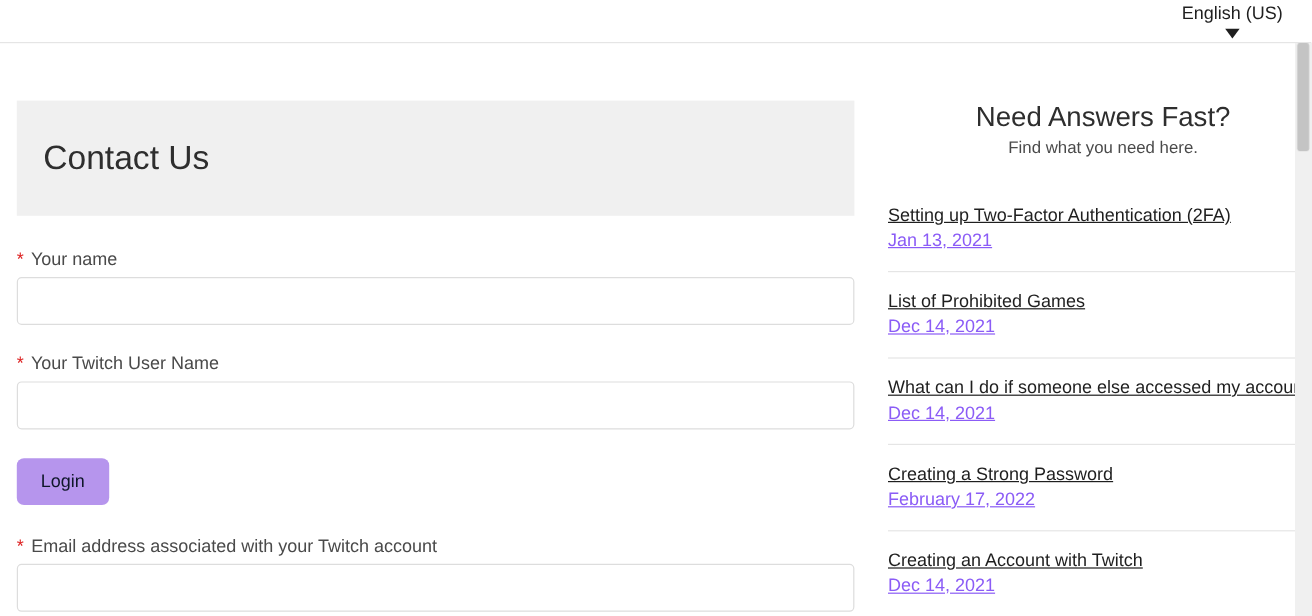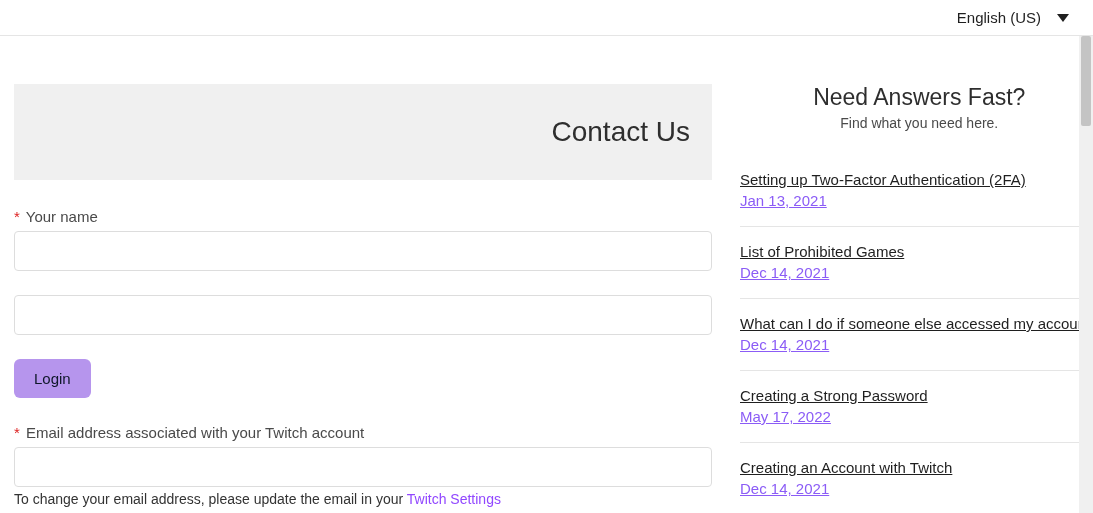--- a/index.html
+++ b/index.html
@@ -22,22 +22,23 @@
       display: flex;
       justify-content: flex-end;
       align-items: center;
       padding-right: 24px;
     }
     .lang-selector {
       font-size: 15px;
       color: #1f1f1f;
       display: flex;
       align-items: center;
-      gap: 16px;
+      gap: 4px;
       cursor: pointer;
+      flex-direction: column;
     }
     .lang-selector .caret {
       display: inline-block;
       width: 0;
       height: 0;
       border-left: 6px solid transparent;
       border-right: 6px solid transparent;
       border-top: 8px solid #1f1f1f;
     }
     .body-wrap {
@@ -47,21 +48,20 @@
       height: calc(513px - 36px);
       overflow-y: auto;
     }
     .left-col {
       width: 698px;
       flex-shrink: 0;
     }
     .contact-header {
       background: #f0f0f0;
       padding: 32px 22px;
-      text-align: right;
     }
     .contact-header h1 {
       font-size: 28px;
       font-weight: 400;
       color: #2e2e2e;
     }
     .form-area {
       padding-top: 28px;
     }
     .form-group {
@@ -176,20 +176,21 @@
       <h1>Contact Us</h1>
     </div>
 
     <div class="form-area">
       <div class="form-group">
         <label class="form-label"><span class="req">*</span> <span>Your name</span></label>
         <input type="text" class="text-input" style="">
       </div>
 
       <div class="form-group">
+        <label class="form-label"><span class="req">*</span> <span>Your Twitch User Name</span></label>
         <input type="text" class="text-input" style="">
       </div>
 
       <button class="login-btn">Login</button>
 
       <div class="form-group">
         <label class="form-label"><span class="req">*</span> <span>Email address associated with your Twitch account</span></label>
         <input type="text" class="text-input" style="">
         <div class="helper-text">
           <span>To change your email address, please update the email in your </span><a href="#">Twitch Settings</a>
@@ -209,21 +210,21 @@
     <div class="article-item">
       <a href="#" class="article-link">List of Prohibited Games</a>
       <span class="article-date">Dec 14, 2021</span>
     </div>
     <div class="article-item">
       <a href="#" class="article-link">What can I do if someone else accessed my account?</a>
       <span class="article-date">Dec 14, 2021</span>
     </div>
     <div class="article-item">
       <a href="#" class="article-link">Creating a Strong Password</a>
-      <span class="article-date">May 17, 2022</span>
+      <span class="article-date">February 17, 2022</span>
     </div>
     <div class="article-item" style="border-bottom:none;">
       <a href="#" class="article-link">Creating an Account with Twitch</a>
       <span class="article-date">Dec 14, 2021</span>
     </div>
   </div>
 </div>
 
 <div class="scrollbar-fake">
   <div class="scrollbar-thumb"></div>

